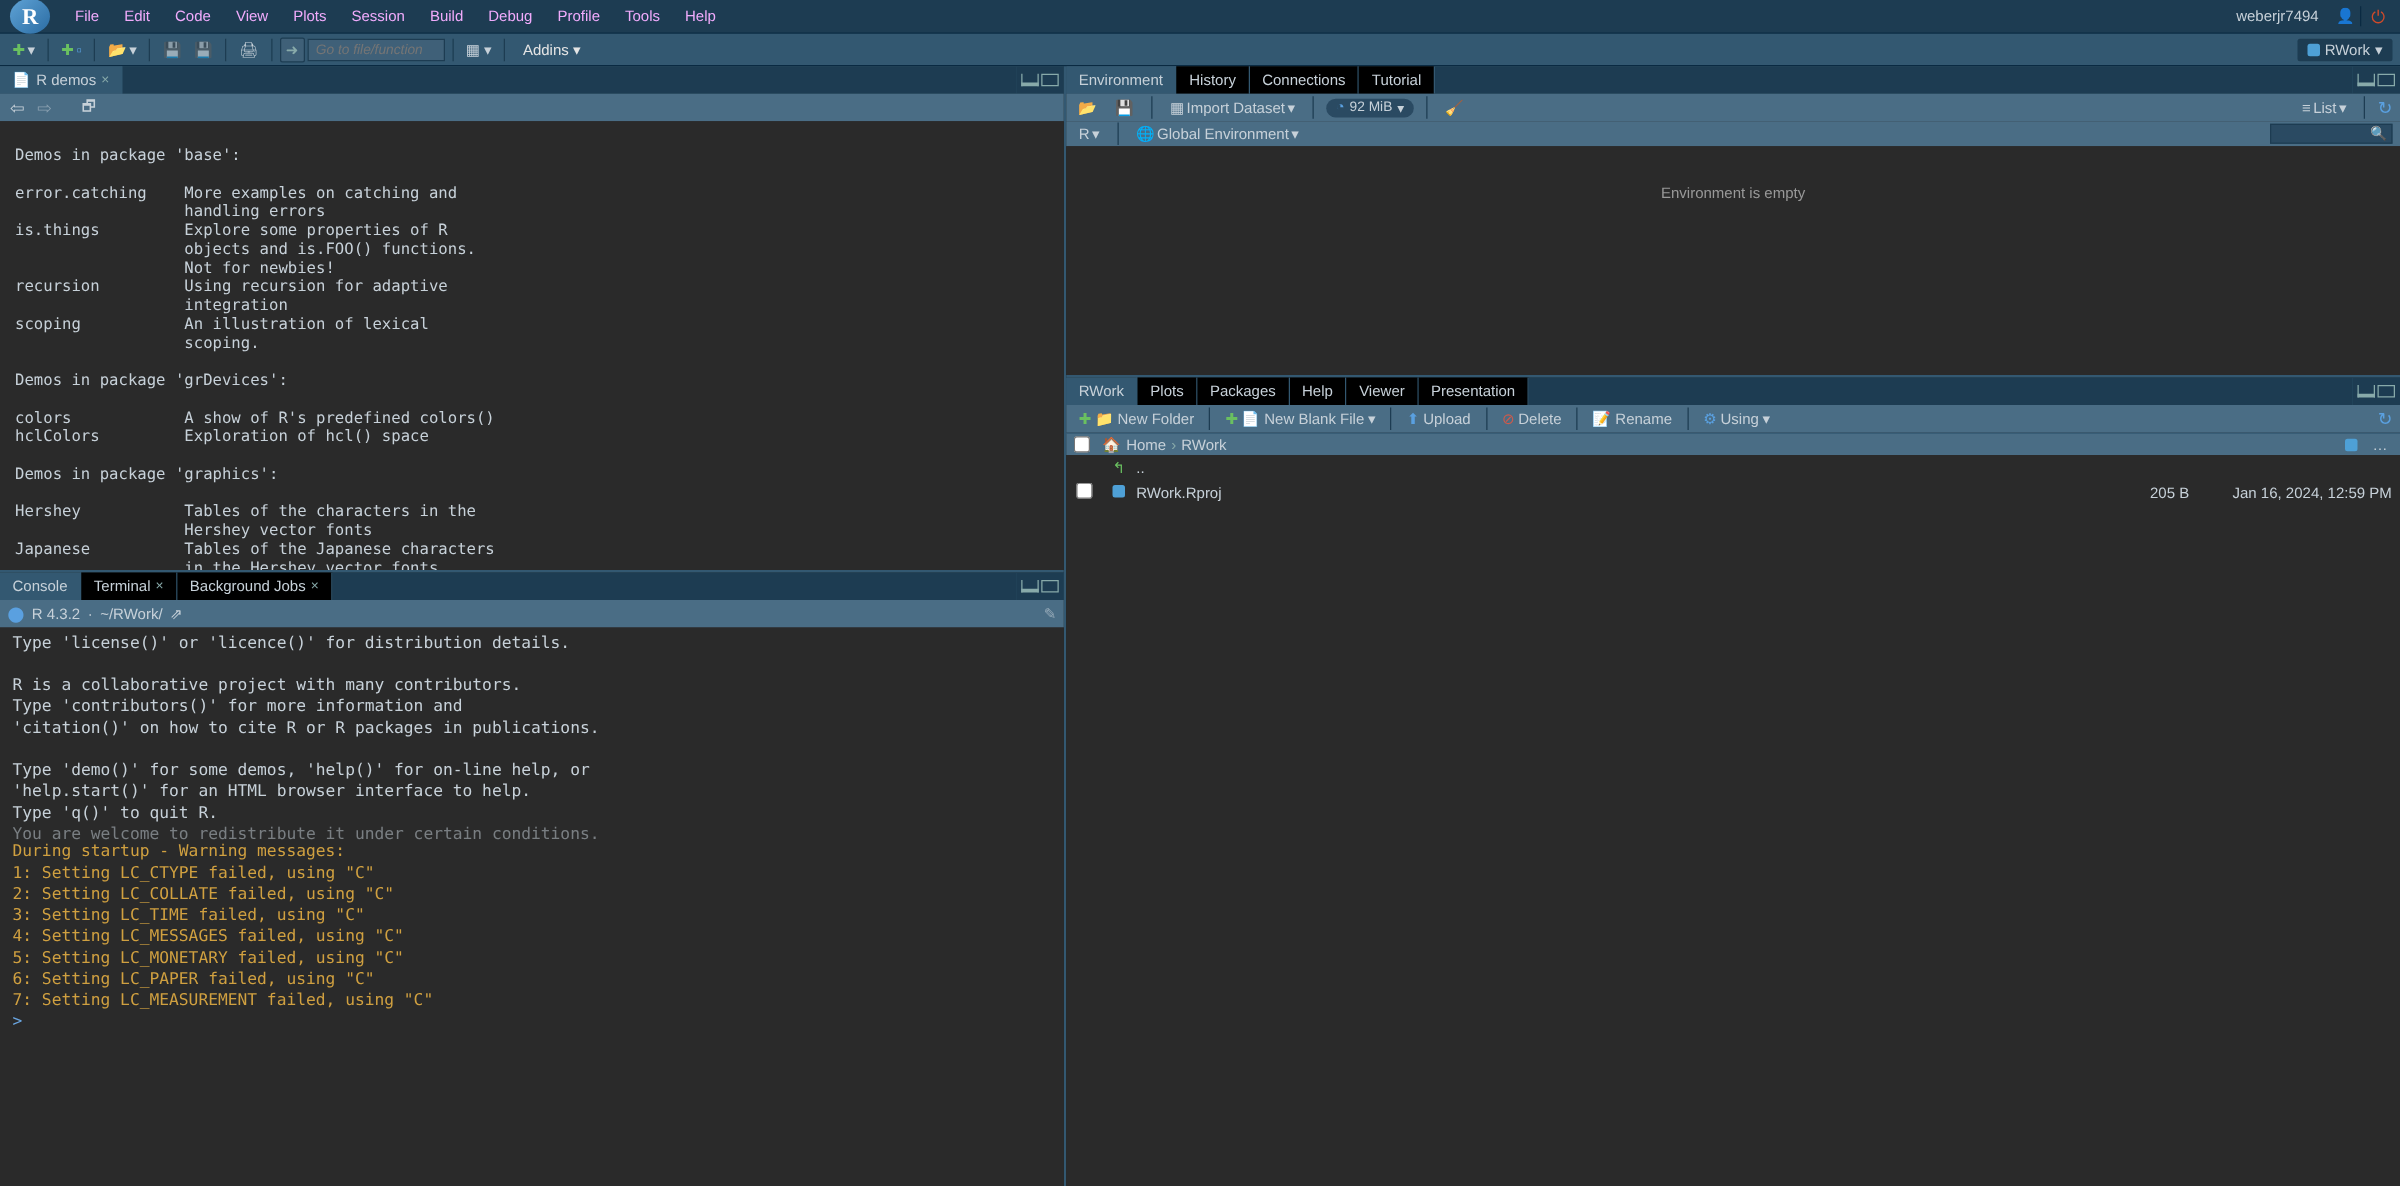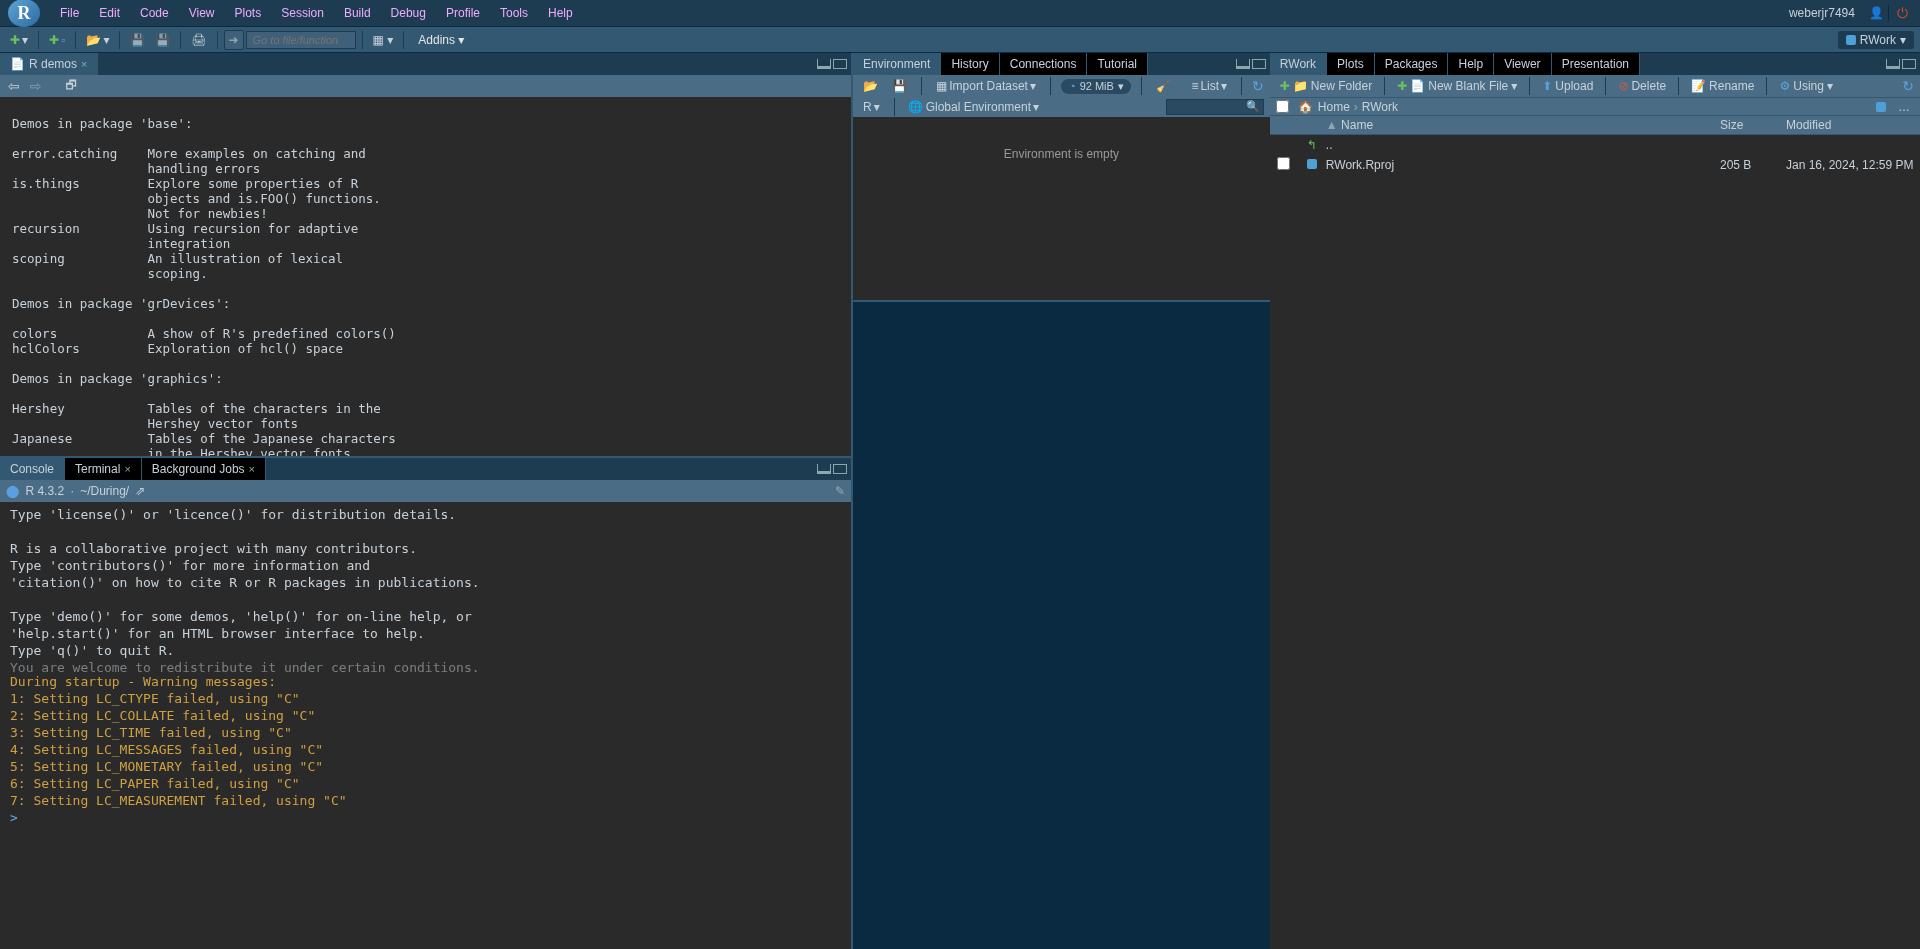--- a/index.html
+++ b/index.html
@@ -16,21 +16,21 @@
 .toolbar { height:26px; background:#335871; display:flex; align-items:center; padding:0 6px; gap:2px; border-bottom:1px solid #0a2a42; }
 .tb-btn { padding:2px 4px; cursor:pointer; display:inline-flex; align-items:center; gap:2px; border-radius:2px; }
 .tb-sep { width:1px; height:18px; background:#1d3c52; margin:0 4px; }
 .goto { background:#3f6078; border:1px solid #1d3c52; padding:2px 6px; width:110px; color:#8aa; font-size:11px; font-style:italic; }
 .addins { color:#e5e5e5; padding:2px 8px; cursor:pointer; }
 .proj-badge { background:#1d3c52; padding:2px 8px; border-radius:2px; display:flex; align-items:center; gap:4px; }
 .proj-icon { width:10px; height:10px; background:#4ea0d6; border-radius:2px; display:inline-block; }
 
 .layout { display:flex; height:896px; }
 .col-left { width:853px; display:flex; flex-direction:column; border-right:2px solid #335871; }
-.col-right { flex:1; display:flex; flex-direction:row; }
+.col-right { flex:1; display:flex; flex-direction:column; }
 
 .pane { display:flex; flex-direction:column; background:#2a2a2a; }
 .tabrow { height:22px; background:#335871; display:flex; align-items:stretch; }
 .tab { padding:3px 10px; background:#000000; color:#c7d1d9; display:flex; align-items:center; gap:4px; cursor:pointer; font-size:12px; border-right:1px solid #335871; }
 .tab.active { background:#335871; }
 .tab .close { color:#8aa; font-size:11px; }
 .tabrow .fill { flex:1; background:#1d3c52; }
 .tabrow .ctrls { display:flex; align-items:center; padding:0 4px; gap:2px; background:#1d3c52; }
 .wc { width:14px; height:10px; border:1px solid #8aa; display:inline-block; cursor:pointer; }
 
@@ -189,21 +189,21 @@
         <div class="fill"></div>
         <div class="ctrls">
           <span class="wc" style="border-bottom:3px solid #8aa;border-top:none;border-left:1px solid #8aa;border-right:1px solid #8aa;"></span>
           <span class="wc"></span>
         </div>
       </div>
       <div class="subbar">
         <span style="color:#5aa0e0">⬤</span>
         <span>R 4.3.2</span>
         <span>·</span>
-        <span>~/During/</span>
+        <span>~/RWork/</span>
         <span>⇗</span>
         <div class="fill"></div>
         <span style="opacity:.6">✎</span>
       </div>
       <div class="console-out">
 <div style="white-space:pre">Type 'license()' or 'licence()' for distribution details.
 
 R is a collaborative project with many contributors.
 Type 'contributors()' for more information and
 'citation()' on how to cite R or R packages in publications.
@@ -318,26 +318,20 @@
         <span class="orange">🏠</span>
         <span>Home</span>
         <span style="color:#8aa">›</span>
         <span>RWork</span>
         <div style="flex:1"></div>
         <span class="tb-btn">
             <span class="proj-icon"></span>
           </span>
         <span class="tb-btn">…</span>
       </div>
-      <div class="files-header">
-        <div class="fh-cb"></div>
-        <div class="fh-name"><span style="color:#8aa">▲</span> <span>Name</span></div>
-        <div class="fh-size">Size</div>
-        <div class="fh-mod">Modified</div>
-      </div>
       <div class="files-list">
         <div class="frow">
           <div class="cb"></div>
           <div class="ic"><span class="green">↰</span></div>
           <div class="nm">..</div>
           <div class="sz"></div>
             <div class="md"></div>
         </div>
         <div class="frow">
           <div class="cb"><input type="checkbox" style=""></div>

